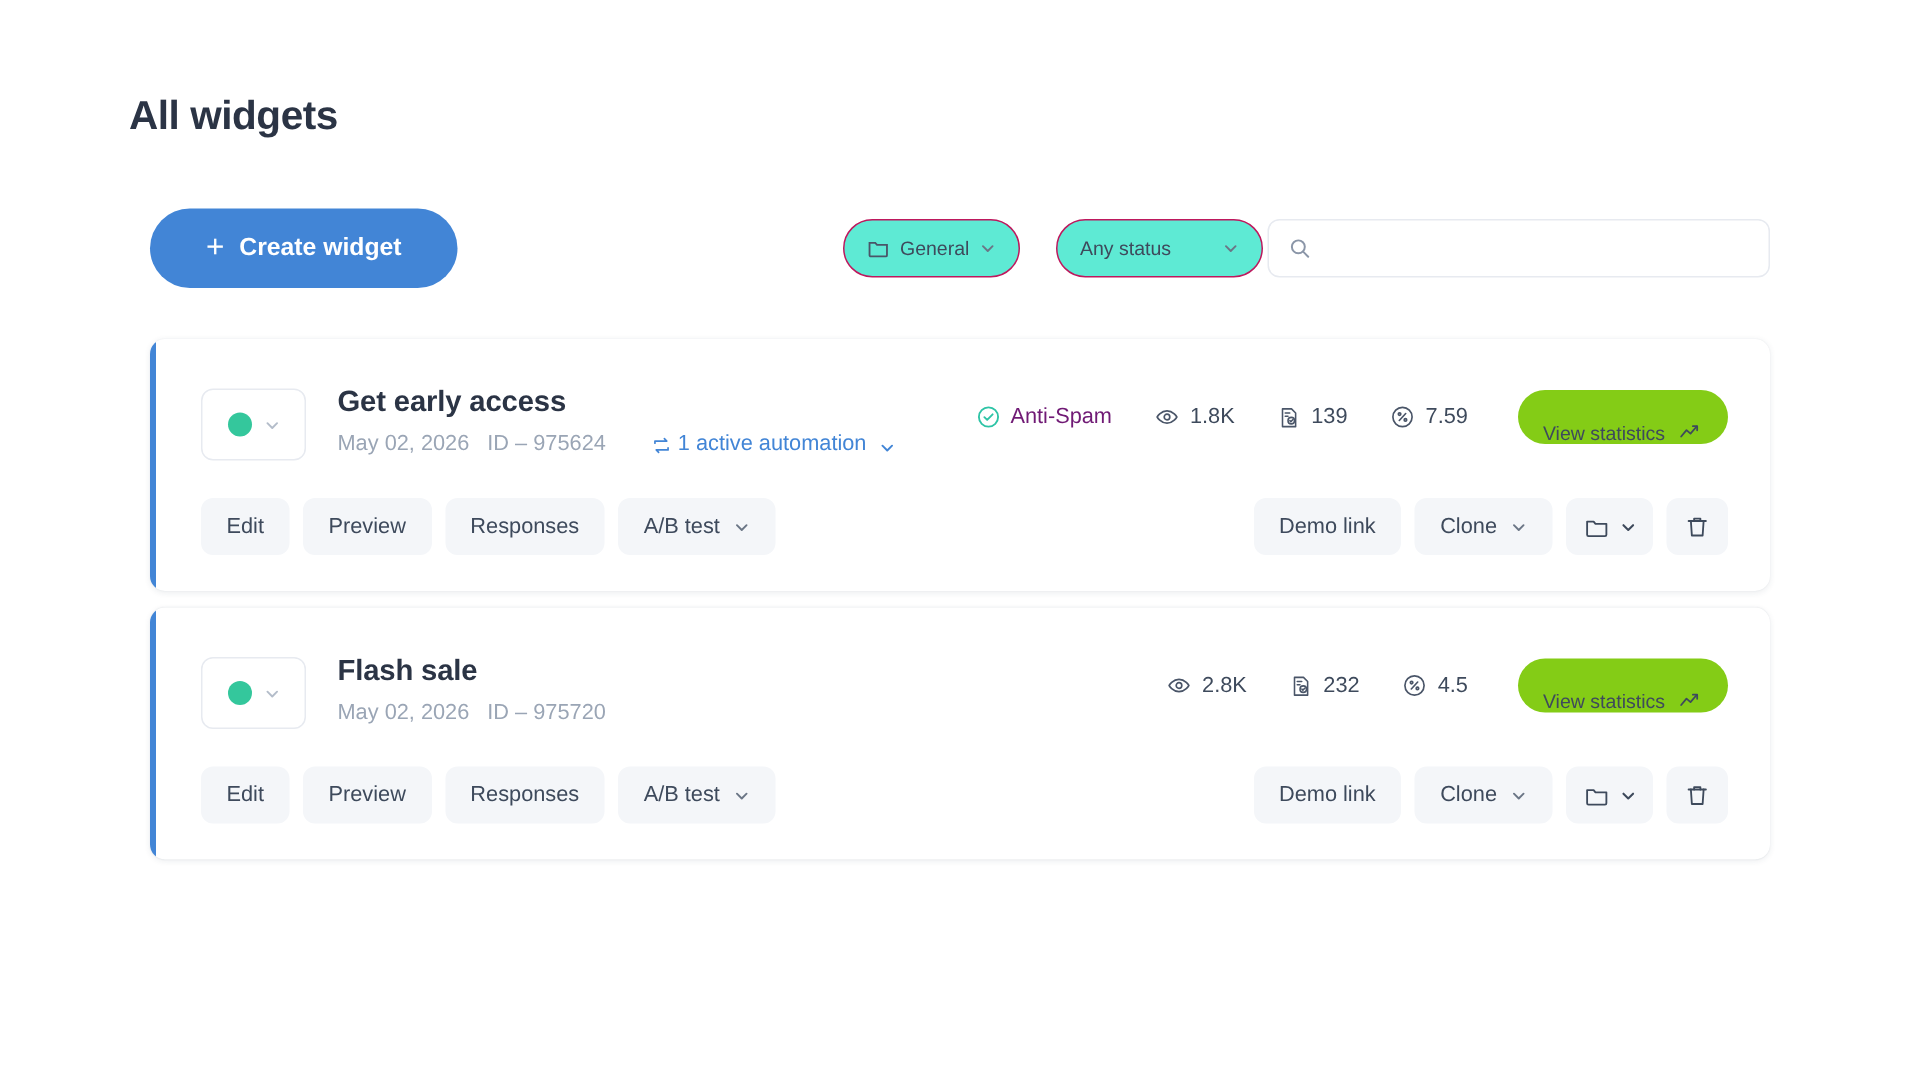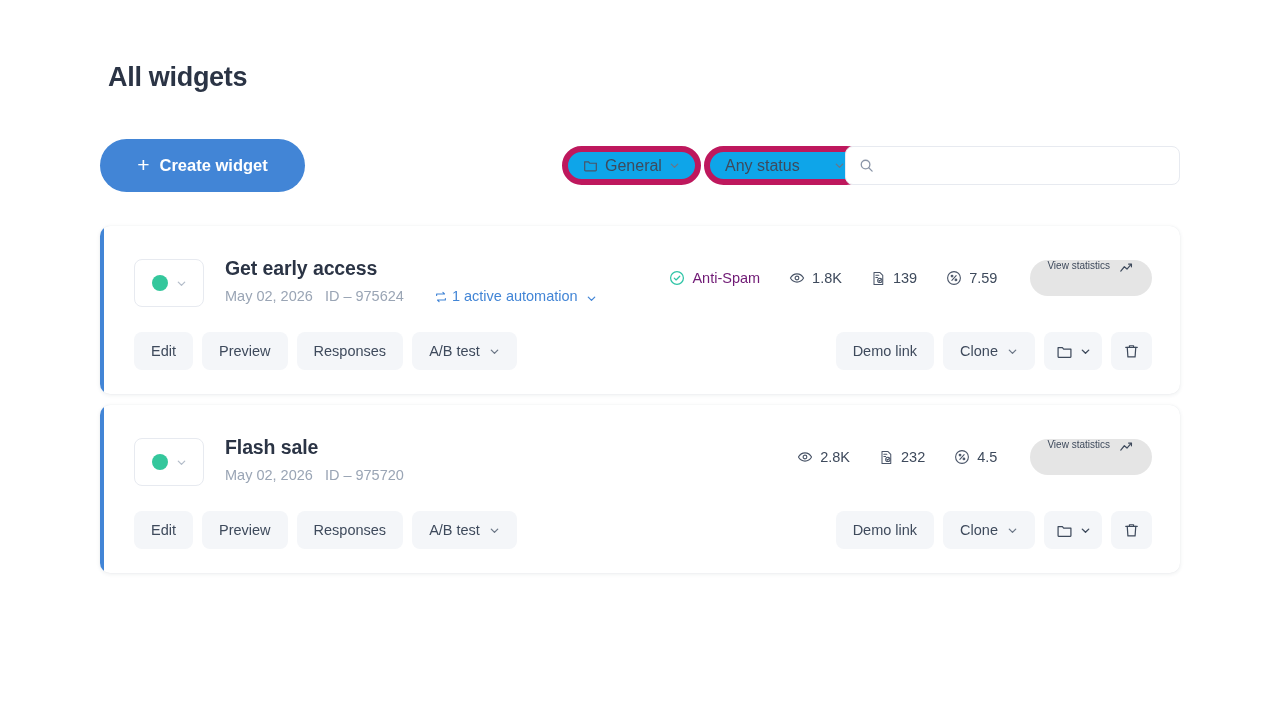--- a/index.html
+++ b/index.html
@@ -16,21 +16,21 @@
     position: relative;
     width: 1280px;
     height: 720px;
     background: #ffffff;
     overflow: hidden;
   }
 
   
   .page-title {
     position: absolute;
-    left: 108px;
+    left: 86px;
     top: 62px;
     font-size: 27px;
     font-weight: 700;
     letter-spacing: -0.3px;
     color: #2b3445;
   }
 
   
   .toolbar {
     position: absolute;
@@ -64,29 +64,29 @@
     font-weight: 400;
     line-height: 1;
     position: relative;
     top: -1px;
   }
 
   .filter-pill {
     position: absolute;
     top: 7px;
     height: 39px;
-    border: 6px solid #be185d;
+    border: 1px solid #be185d;
     border-radius: 20px;
-    background: #0ea5e9;
+    background: #5eead4;
     display: flex;
     align-items: center;
     gap: 7px;
     padding: 0 15px;
     font-family: "Liberation Sans", sans-serif;
-    font-size: 16px;
+    font-size: 13px;
     color: #3e4a5c;
     cursor: pointer;
     white-space: nowrap;
   }
   .filter-general { left: 462px; }
   .filter-status  { left: 604px; gap: 34px; }
 
   .search-box {
     position: absolute;
     left: 745px;
@@ -215,27 +215,27 @@
     white-space: nowrap;
   }
   .stat:first-child { margin-left: 0; }
   .stat.antispam { color: #701a75; }
 
   .view-stats {
     margin-left: 33px;
     height: 36px;
     border: none;
     border-radius: 18px;
-    background: #e5e5e5;
-    display: flex;
-    align-items: flex-start;
+    background: #84cc16;
+    display: flex;
+    align-items: flex-end;
     gap: 9px;
     padding: 0 17px;
     font-family: "Liberation Sans", sans-serif;
-    font-size: 10px;
+    font-size: 13px;
     color: #3e4a5c;
     cursor: pointer;
     white-space: nowrap;
   }
 
   .card-actions {
     display: flex;
     align-items: center;
     padding: 18px 28px 24px 34px;
   }

